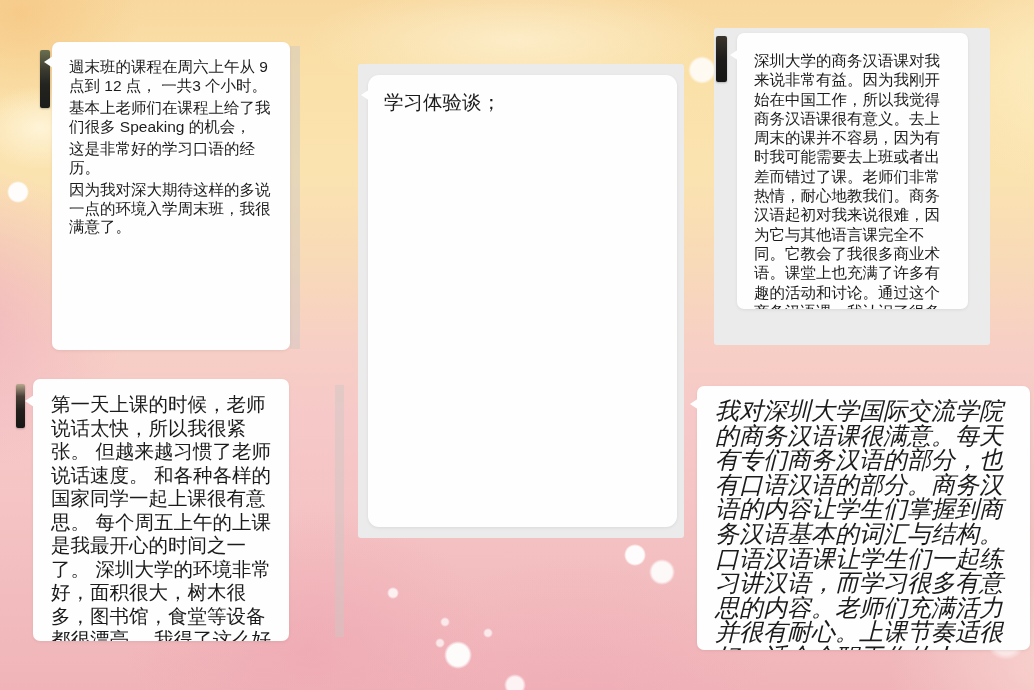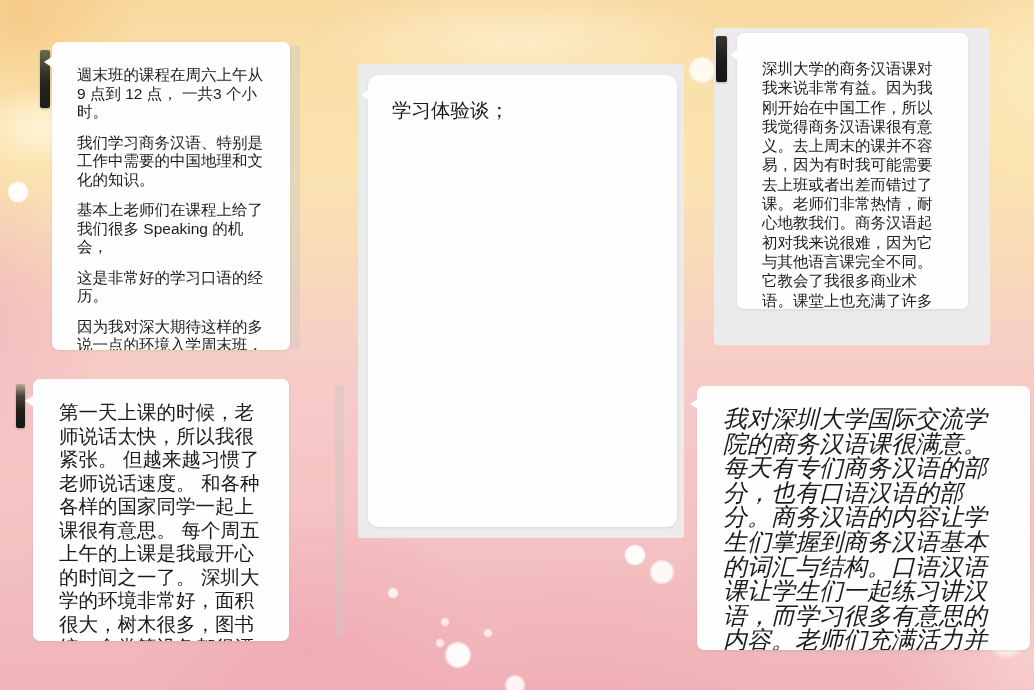--- a/index.html
+++ b/index.html
@@ -47,21 +47,21 @@
     position:absolute;background:#fefefe;border-radius:7px;
     box-shadow:0 1px 3px rgba(120,90,80,.12);
     overflow:hidden;
   }
   .tail{
     position:absolute;left:-8px;width:0;height:0;
     border-top:6px solid transparent;border-bottom:6px solid transparent;
     border-right:9px solid #fefefe;
   }
   .txt{color:#1b1b1b;}
-  .txt p{margin:12px;}
+  .txt p{margin:4px;}
   
   .c1 .bubble{left:52px;top:42px;width:238px;height:308px;}
   .c1 .txt{padding:12px 13px;font-size:15.5px;line-height:18.5px;}
   .c1 .tail{top:14px;}
   
   .c2 .bubble{left:368px;top:75px;width:309px;height:452px;border-radius:11px;}
   .c2 .txt{padding:11px 12px;font-size:19.5px;line-height:25px;}
   .c2 .tail{top:14px;}
   
   .c3 .bubble{left:737px;top:33px;width:231px;height:276px;}
@@ -80,21 +80,20 @@
 <body>
 
 <div class="stage">
 
   <div class="card c1">
     <span class="avatar" style="left:40px;top:50px;width:10px;height:58px;"></span>
     <span class="gray-strip" style="left:290px;top:46px;width:10px;height:303px;"></span>
     <div class="bubble">
       <div class="txt">
           <p>週末班的课程在周六上午从 9 点到 12 点， 一共3 个小时。</p>
-          <p>我们学习商务汉语、特别是工作中需要的中国地理和文化的知识。</p>
           <p>基本上老师们在课程上给了我们很多 Speaking 的机会，</p>
           <p>这是非常好的学习口语的经历。</p>
           <p>因为我对深大期待这样的多说一点的环境入学周末班，我很满意了。</p>
         </div>
     </div>
     <span class="tail" style="left:44px;top:56px;"></span>
   </div>
 
   <div class="card c2">
     <span class="frame" style="left:358px;top:64px;width:326px;height:474px;"></span>

